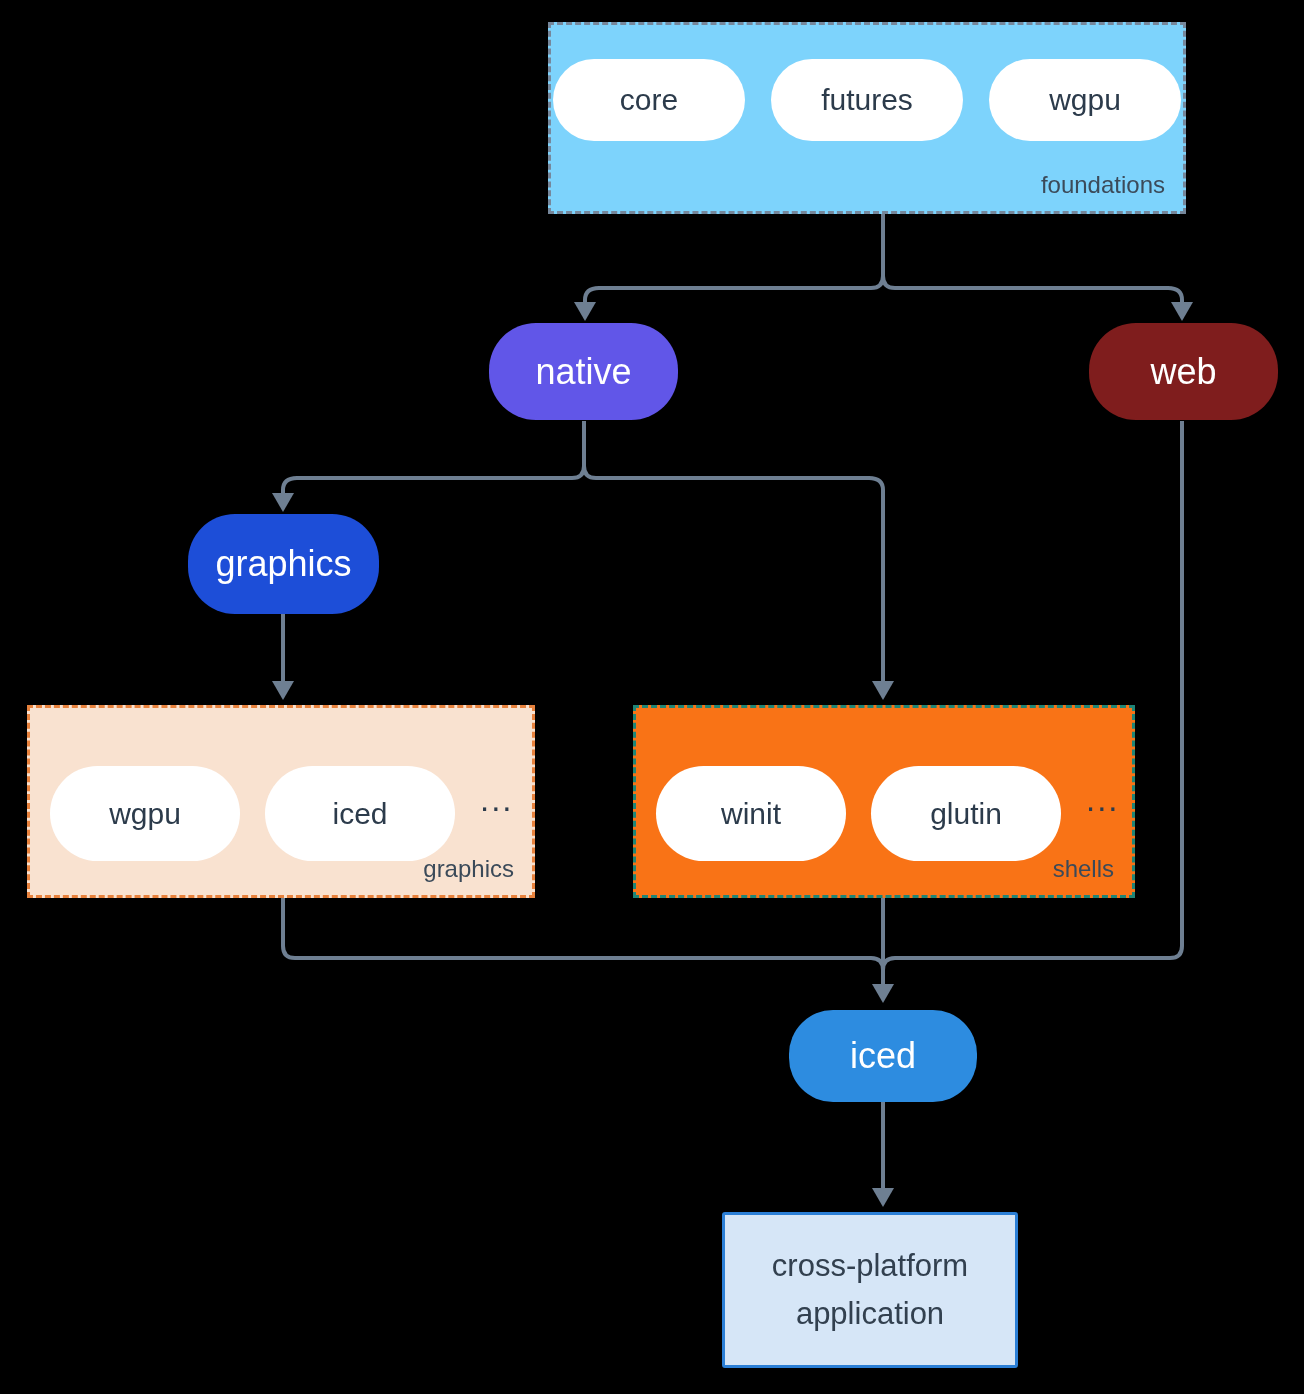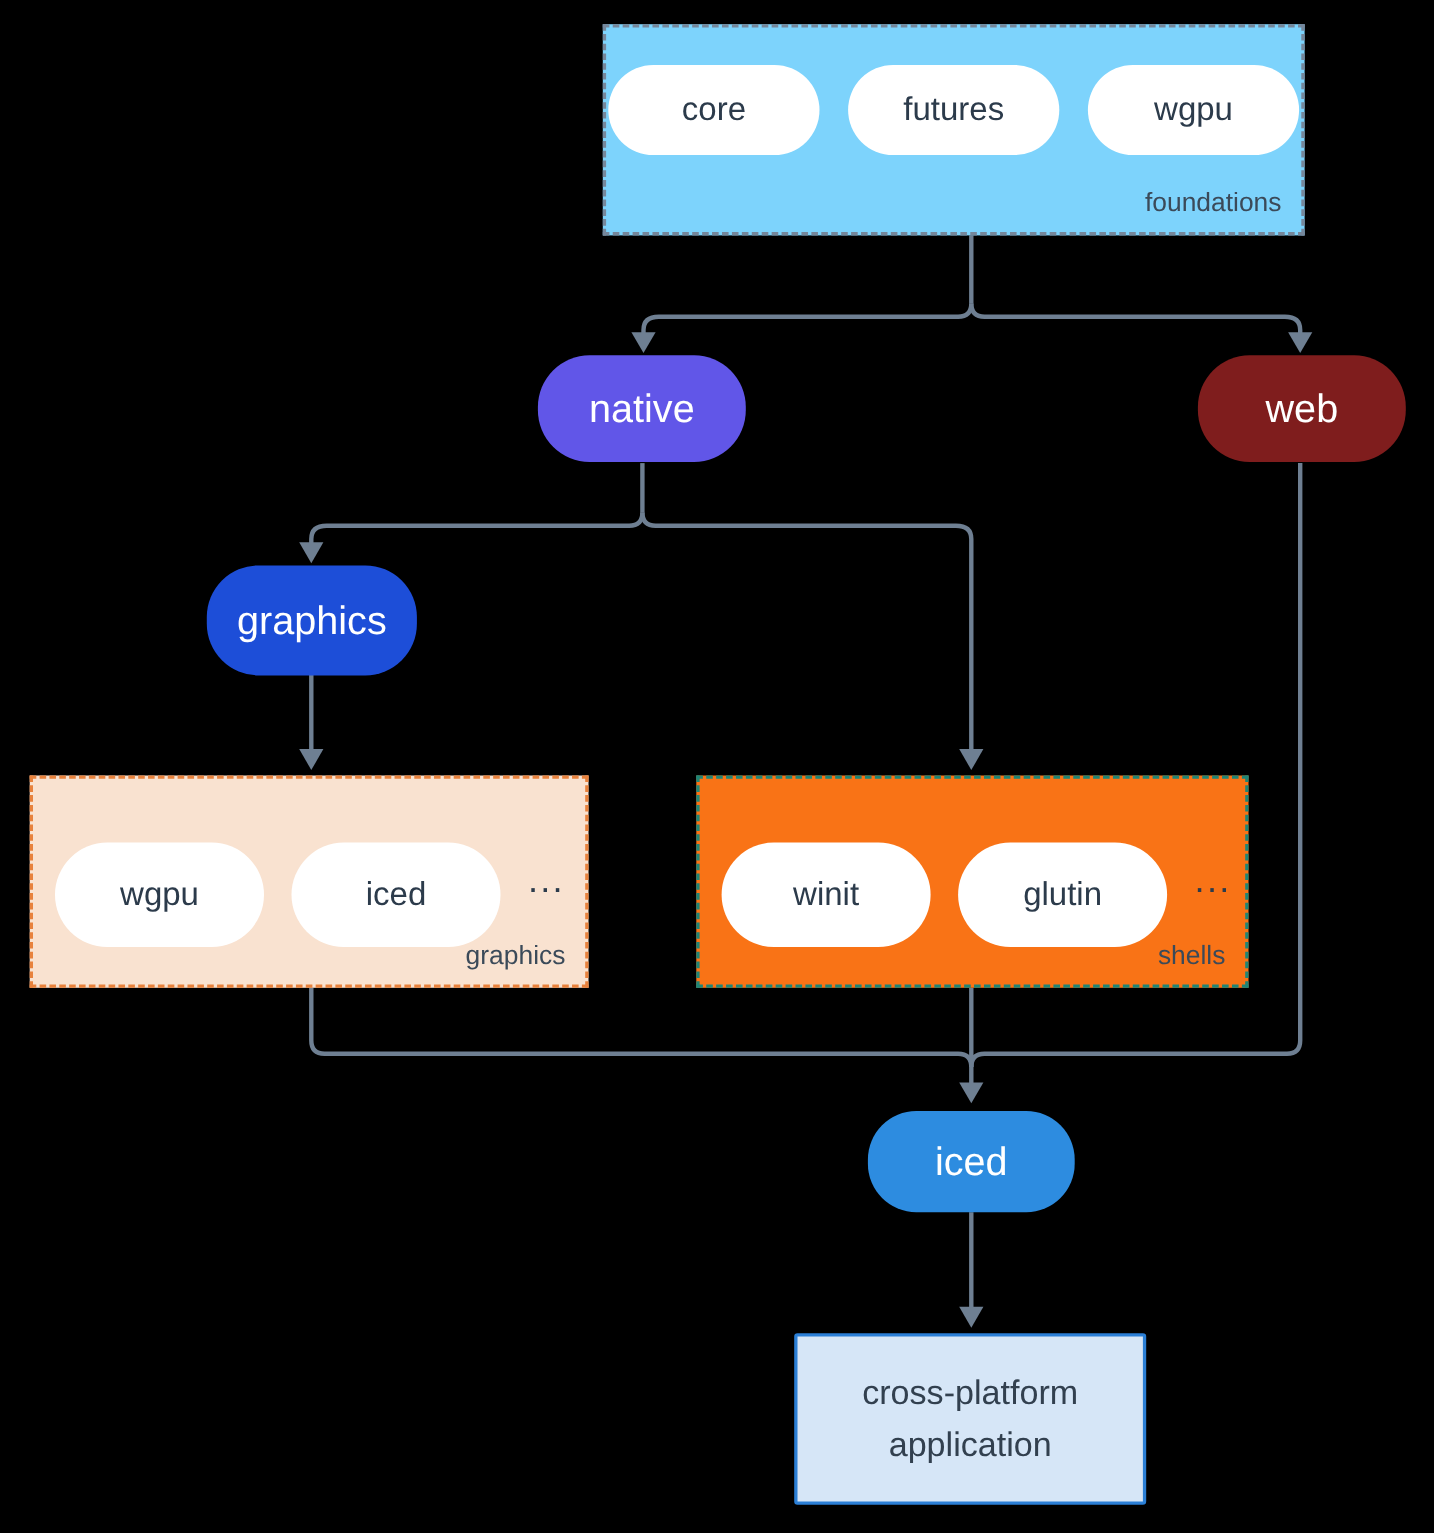--- a/index.html
+++ b/index.html
@@ -81,21 +81,21 @@
     font-size: 36px;
     border-radius: 47px;
   }
   #native  { left: 489px;  top: 323px; width: 189px; height: 97px; background: #6156e8; }
   #web     { left: 1089px; top: 323px; width: 189px; height: 97px; background: #7f1d1d; }
   #graphics{ left: 188px;  top: 514px; width: 191px; height: 100px; background: #1d4ed8; }
   #iced    { left: 789px;  top: 1010px; width: 188px; height: 92px; background: #2d8ce0; border-radius: 44px; }
   #app-box {
     position: absolute;
     left: 722px; top: 1212px;
-    width: 320px; height: 156px;
+    width: 296px; height: 156px;
     box-sizing: border-box;
     background: #d6e6f7;
     border: 3px solid #2b7fd6;
     border-radius: 3px;
     z-index: 1;
     display: flex;
     align-items: center;
     justify-content: center;
     text-align: center;
     font-size: 31px;

